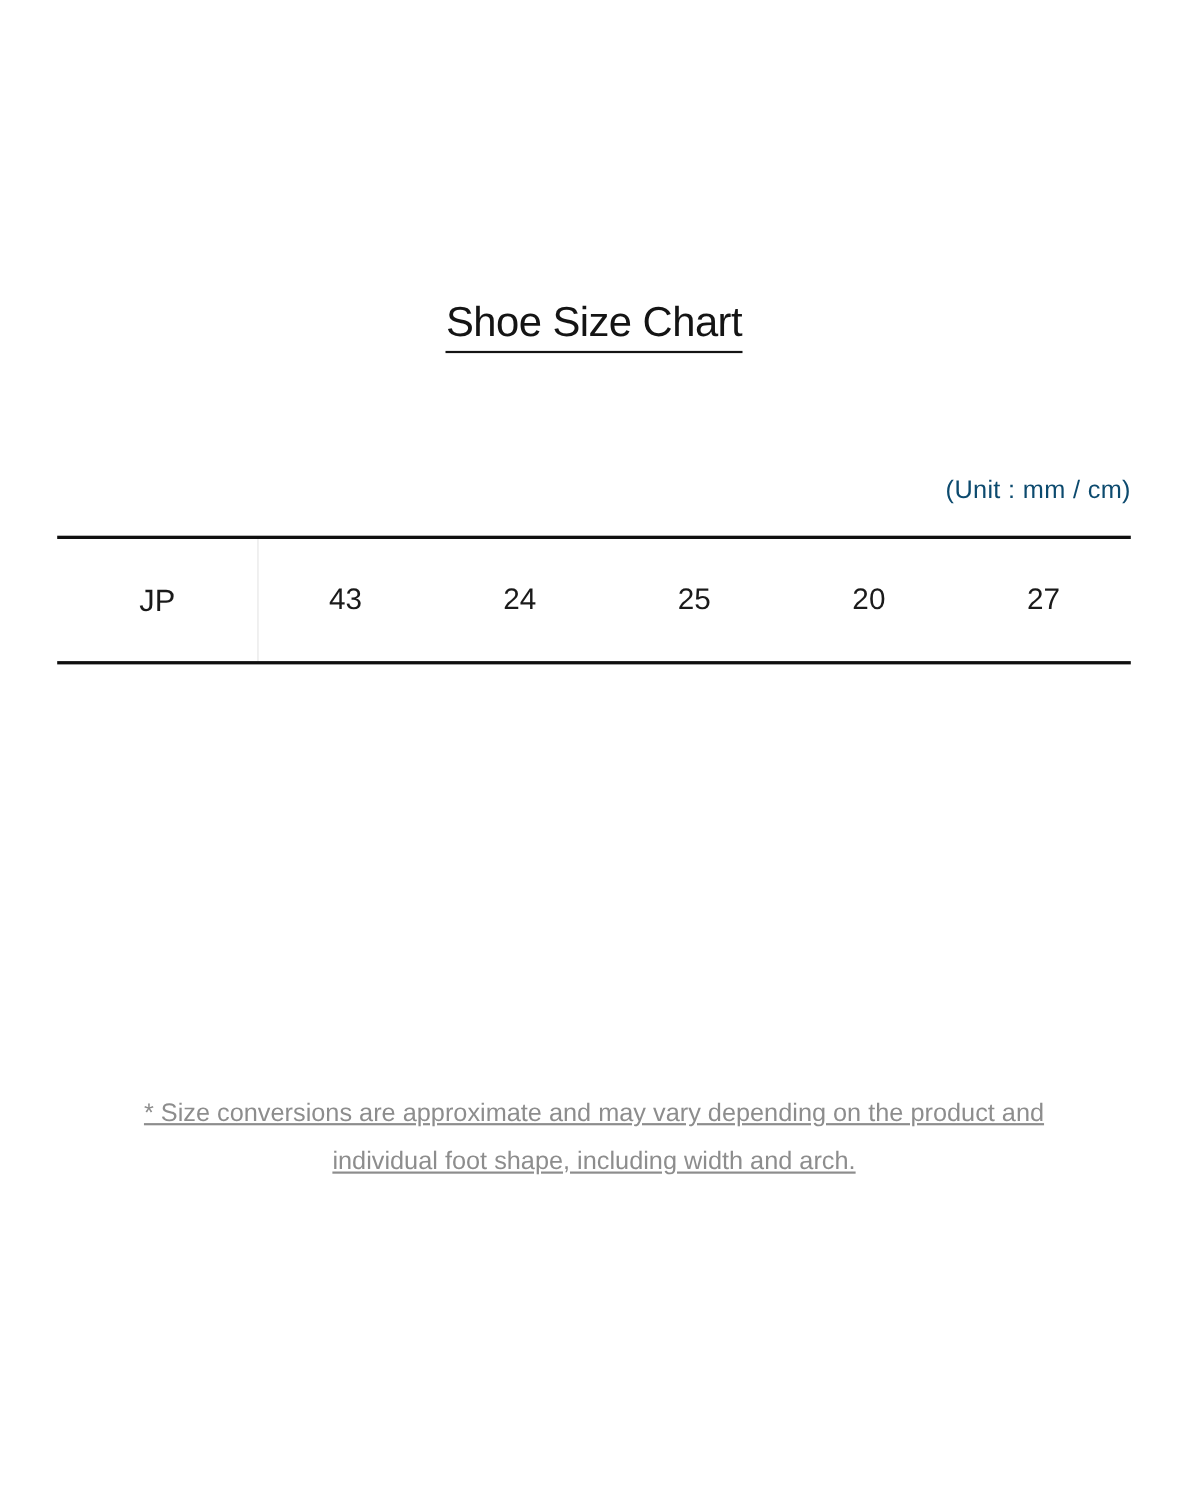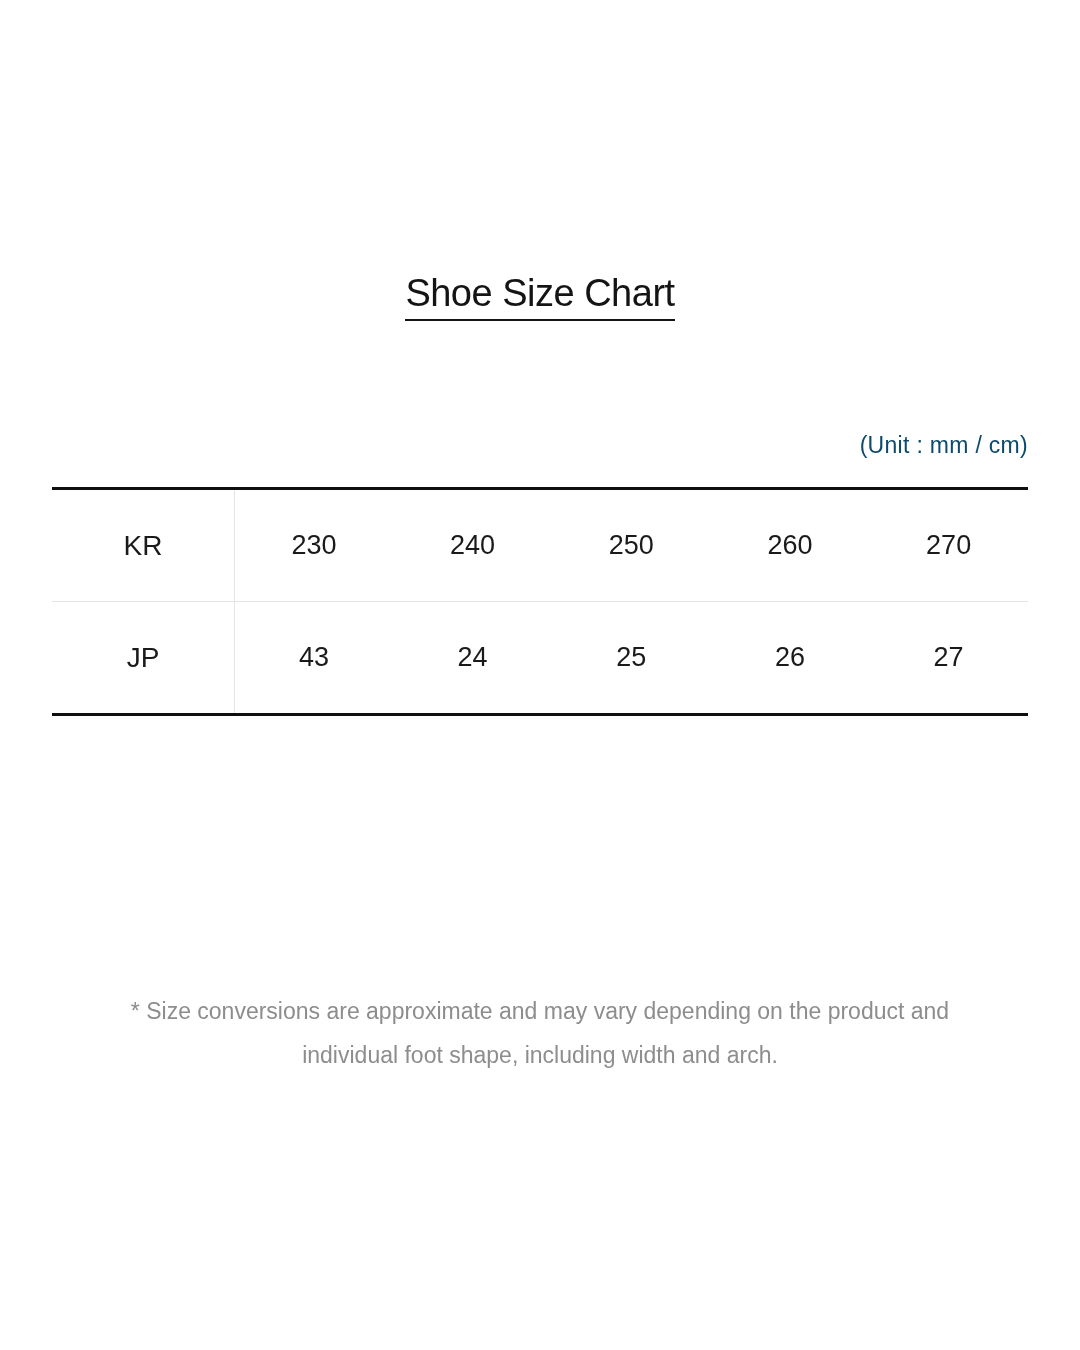--- a/index.html
+++ b/index.html
@@ -88,51 +88,44 @@
   }
   .footnote {
     position: absolute;
     top: 990px;
     left: 60px;
     width: 960px;
     text-align: center;
     font-size: 23px;
     line-height: 1.9;
     color: #8d8d8d;
+    text-decoration: underline;
   }
 </style>
 </head>
 <body>
 
 <div class="page">
 
   <div class="title">
     <span>Shoe Size Chart</span>
   </div>
 
   <div class="unit-note">(Unit : mm / cm)</div>
 
   <div class="table-wrap">
     <div class="rule-top"></div>
     <table class="size-table">
       <tbody>
         <tr>
-          <th class="rowhead">KR</th>
-          <td>230</td>
-          <td>240</td>
-          <td>250</td>
-          <td>260</td>
-          <td>270</td>
-        </tr>
-        <tr>
           <th class="rowhead">JP</th>
           <td>43</td>
           <td>24</td>
           <td>25</td>
-          <td>26</td>
+          <td>20</td>
           <td>27</td>
         </tr>
       </tbody>
     </table>
     <div class="rule-bottom"></div>
   </div>
 
   <div class="footnote">
     <div>* Size conversions are approximate and may vary depending on the product and</div>
     <div>individual foot shape, including width and arch.</div>

